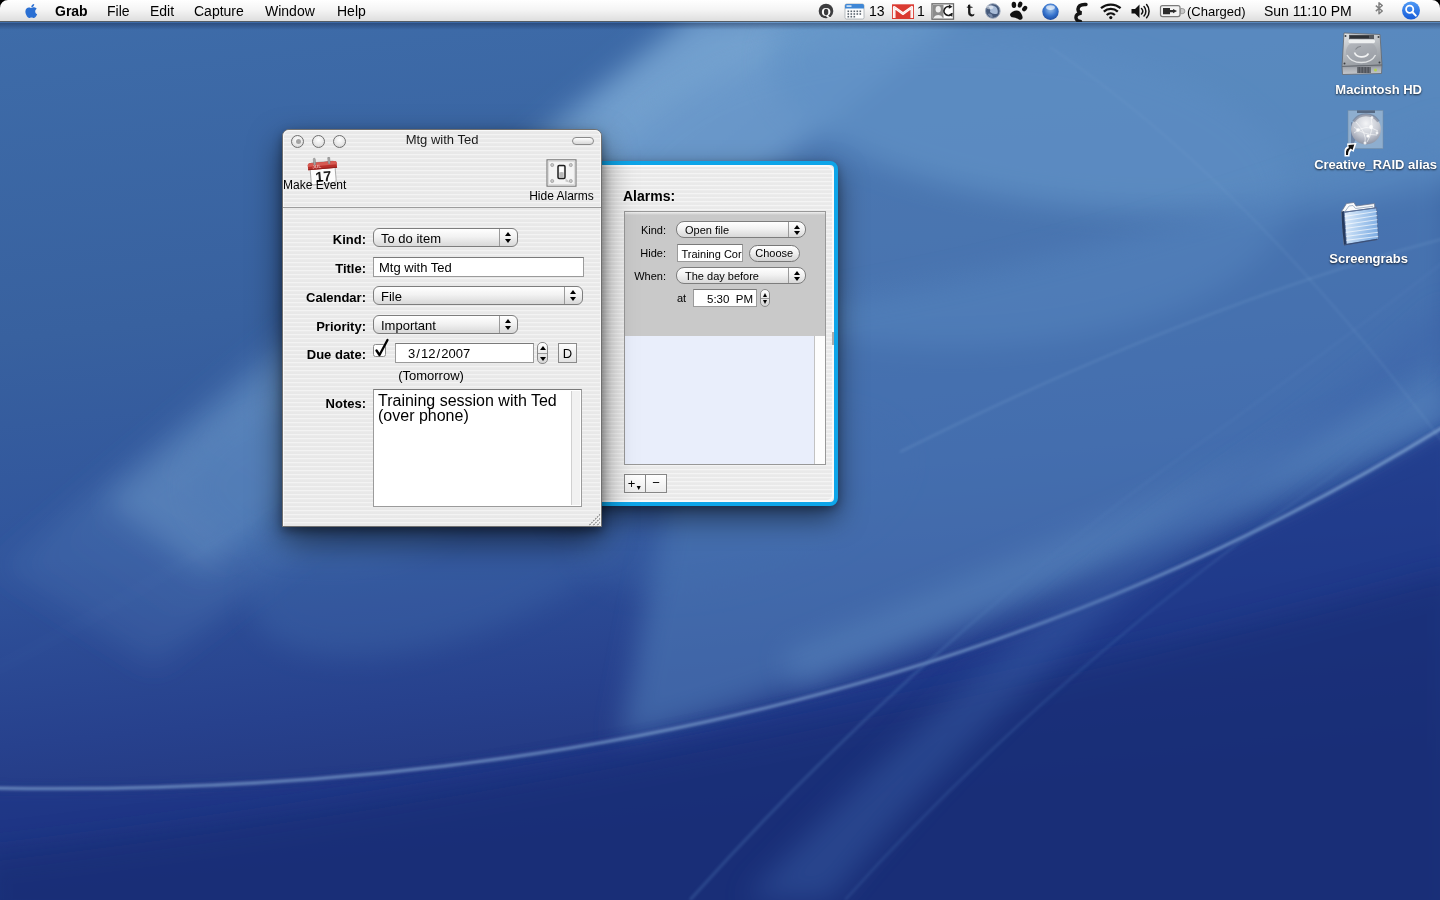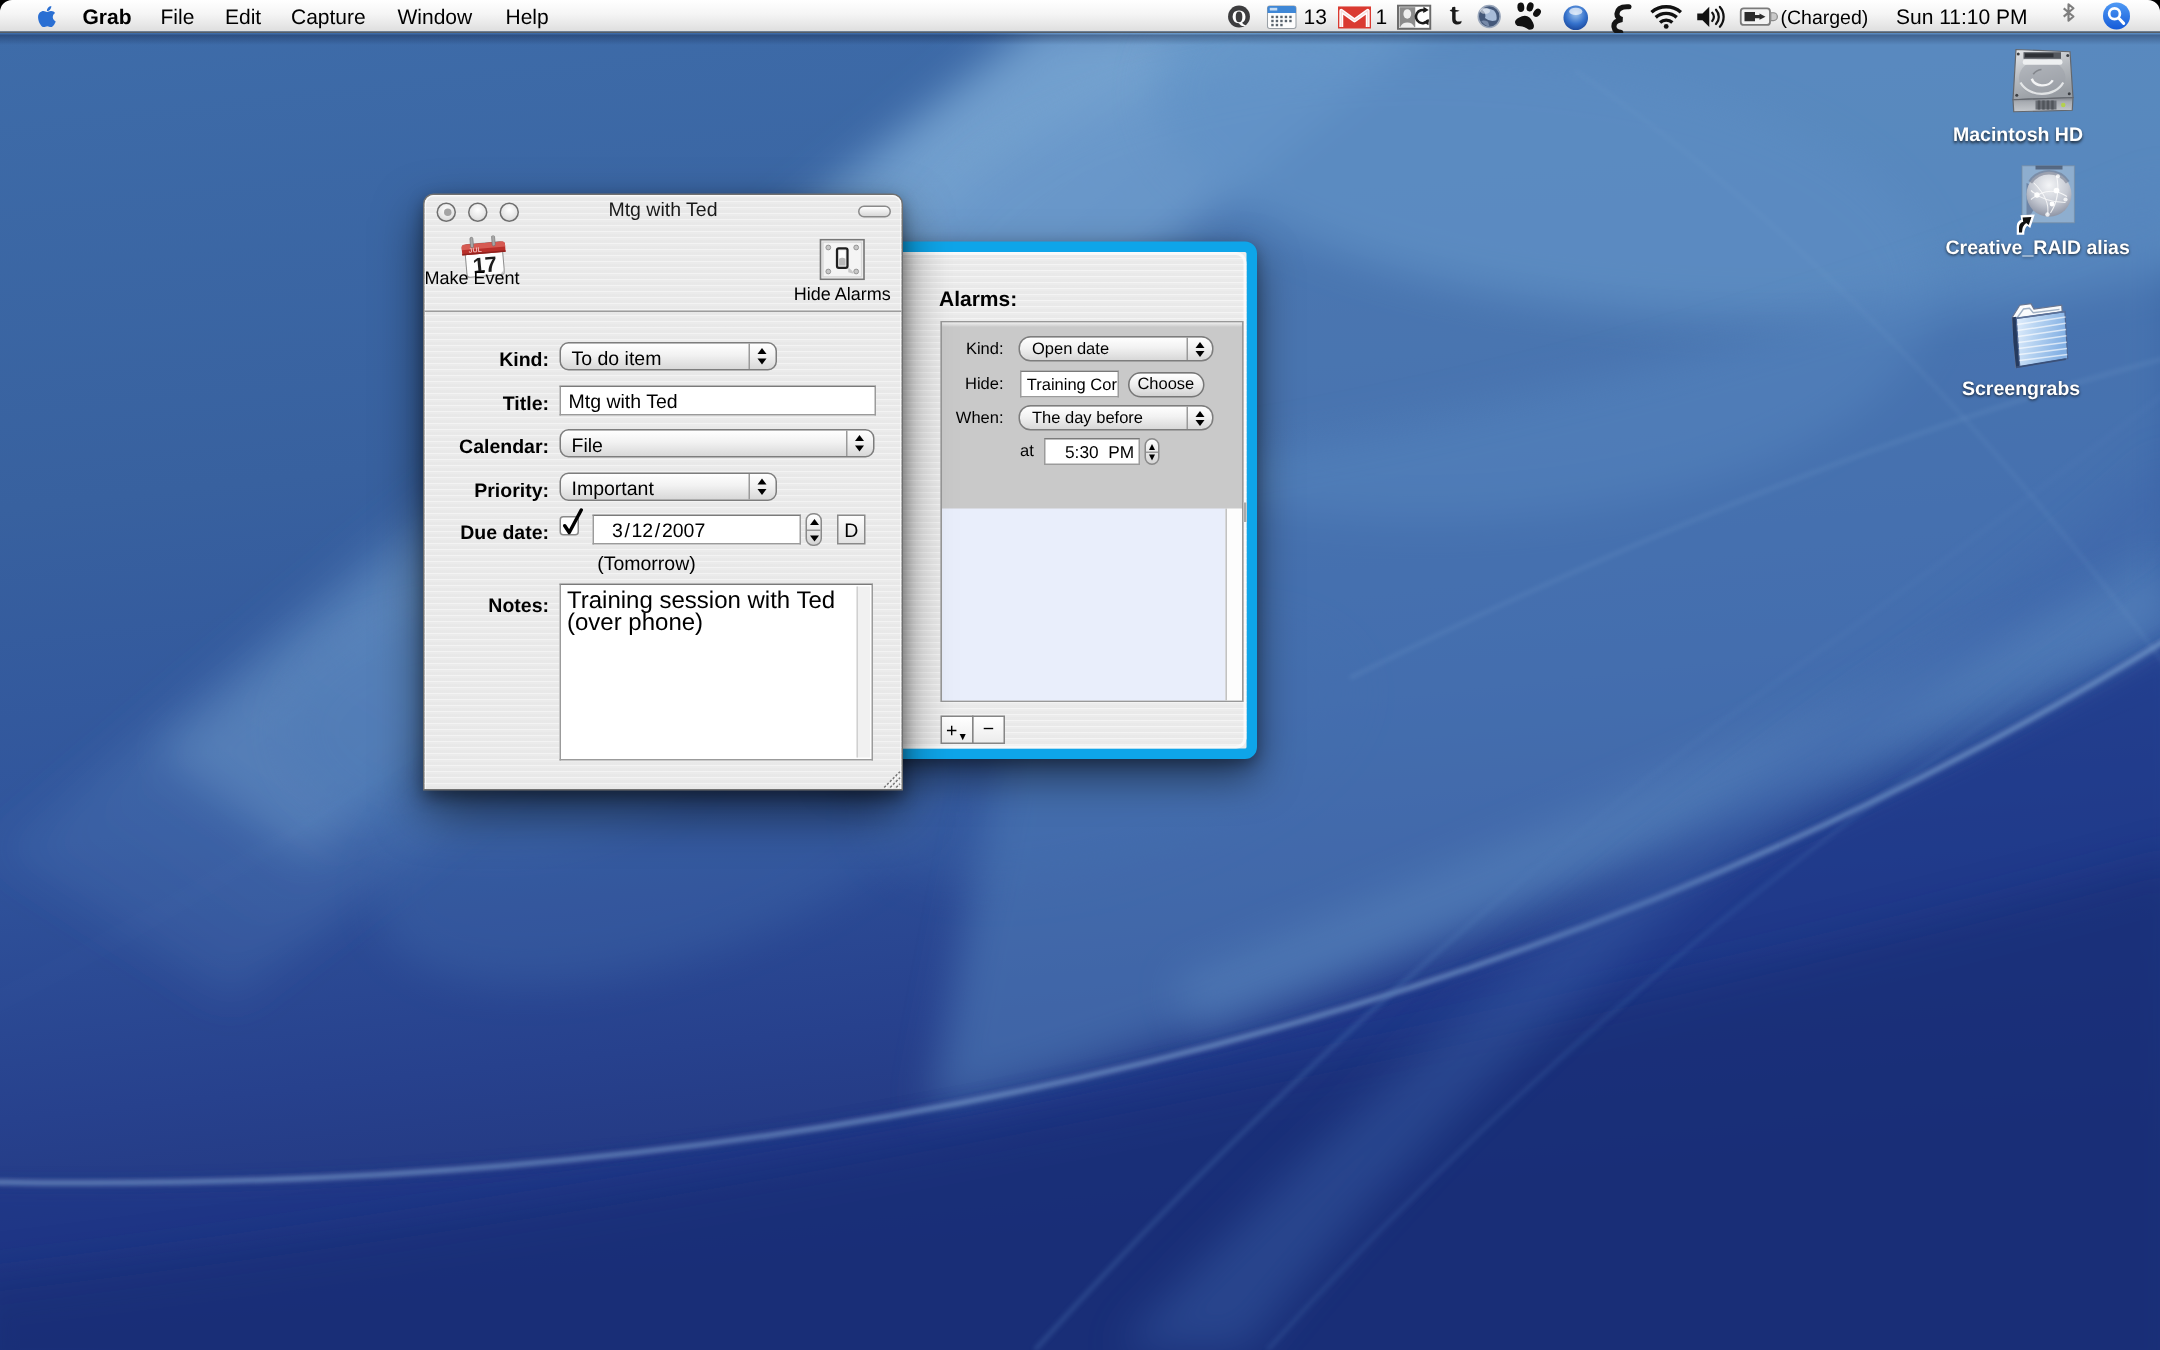--- a/index.html
+++ b/index.html
@@ -9,25 +9,25 @@
   
   #menubar {
     position:absolute; left:0; top:0; width:1440px; height:22px;
     background:linear-gradient(180deg,#ffffff 0%,#f5f5f5 45%,#dedede 100%);
     border-bottom:1px solid #565e66;
     z-index:50;
   }
   .mtxt { position:absolute; top:3px; font-size:14px; color:#000; }
   
   .dlabel { position:absolute; color:#fff; font-size:13px; font-weight:bold;
-    text-align:left; text-shadow:0 1px 2px rgba(0,0,0,0.75); white-space:nowrap; }
+    text-align:right; text-shadow:0 1px 2px rgba(0,0,0,0.75); white-space:nowrap; }
   
   #alarms {
     position:absolute; left:560px; top:161px; width:278px; height:345px;
-    background:#ececec; border-radius:8px; border:7px solid #0ea5e9;
+    background:#ececec; border-radius:8px; border:4px solid #0ea5e9;
     box-shadow:0 3px 9px rgba(0,0,0,0.3), 0 12px 28px rgba(0,0,0,0.5);
     z-index:10;
   }
   #mainwin {
     position:absolute; left:282px; top:129px; width:320px; height:398px;
     background:#ebebeb; border-radius:7px 7px 0 0;
     border:1px solid #707070;
     box-shadow:0 4px 10px rgba(0,0,0,0.35), 0 14px 32px rgba(0,0,0,0.55);
     z-index:20;
   }
@@ -329,21 +329,21 @@
   <div style="position:absolute;inset:0;border-radius:7px;border:2px solid rgba(252,252,252,0.85);pointer-events:none"></div>
   <div style="position:absolute;left:59px;top:23px;font-size:14px;font-weight:bold;color:#000">Alarms:</div>
 
   <div style="position:absolute;left:60px;top:46px;width:202px;height:254px;border:1px solid #989898;background:#c9c9c9">
     <div style="position:absolute;left:0;top:0;width:100%;height:3px;background:linear-gradient(180deg,#efefef,#c9c9c9)"></div>
     <div style="position:absolute;left:0;top:124px;width:189px;height:128px;background:#e9eefb"></div>
     <div style="position:absolute;left:189px;top:124px;width:11px;height:128px;background:#fdfdfd;border-left:1px solid #c2c2c2"></div>
 
     <div style="position:absolute;right:159px;top:12px;font-size:11px">Kind:</div>
     <div class="popup" style="left:51px;top:9px;width:130px;height:17px;font-size:11px;border-radius:8px">
-      <span style="position:absolute;left:8px;top:2px">Open date</span>
+      <span style="position:absolute;left:8px;top:2px">Open file</span>
       <div class="parrows" style="width:17px">
         <div class="tri" style="top:2.5px;margin-left:-3px;border-left:3px solid transparent;border-right:3px solid transparent;border-bottom:4px solid #000"></div>
         <div class="tri" style="bottom:2.5px;margin-left:-3px;border-left:3px solid transparent;border-right:3px solid transparent;border-top:4px solid #000"></div>
       </div>
     </div>
 
     <div style="position:absolute;right:159px;top:35px;font-size:11px">Hide:</div>
     <div class="tfield" style="left:51.5px;top:32px;width:66px;height:18px;font-size:11px">
       <span style="position:absolute;left:4px;top:3px;white-space:nowrap">Training Cor</span>
     </div>

